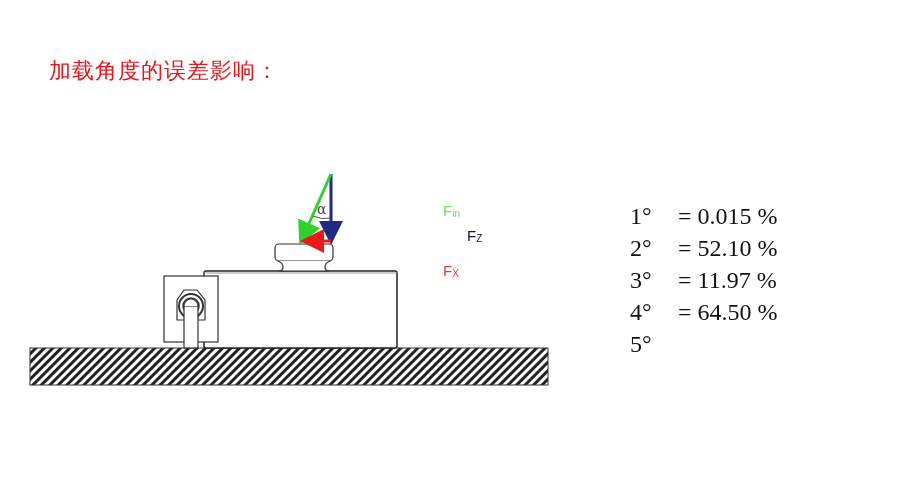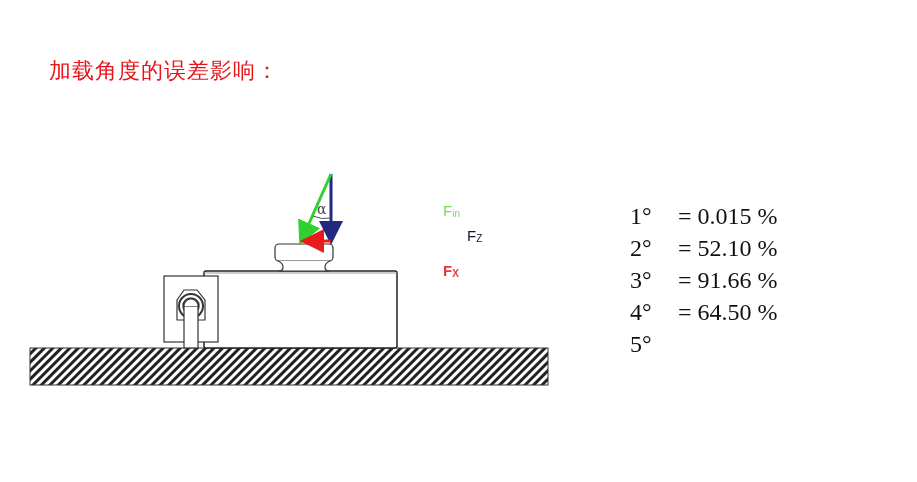--- a/index.html
+++ b/index.html
@@ -66,36 +66,36 @@
 </svg>
 
 <div class="legend-label" style="left:317px;top:201px;font-size:14px;color:#444;font-family:'DejaVu Serif',serif;">α</div>
 
 <div class="legend-label" style="left:443px;top:190px;color:#7ed957;margin-top:12px;">
   <span>F</span><sub>in</sub>
 </div>
 <div class="legend-label" style="left:467px;top:227px;color:#0f172a;">
   <span>F</span><sub>Z</sub>
 </div>
-<div class="legend-label" style="left:443px;top:262px;color:#e83a3a;font-weight:bold;">
+<div class="legend-label" style="left:443px;top:262px;color:#e83a3a;">
   <span>F</span><sub>X</sub>
 </div>
 
 <div class="results">
   <div class="row">
       <span class="deg">1°</span>
       <span>= 0.015 %</span>
     </div>
   <div class="row">
       <span class="deg">2°</span>
       <span>= 52.10 %</span>
     </div>
   <div class="row">
       <span class="deg">3°</span>
-      <span>= 91.66 %</span>
+      <span>= 11.97 %</span>
     </div>
   <div class="row">
       <span class="deg">4°</span>
       <span>= 64.50 %</span>
     </div>
   <div class="row">
       <span class="deg">5°</span>
     </div>
 </div>
 

